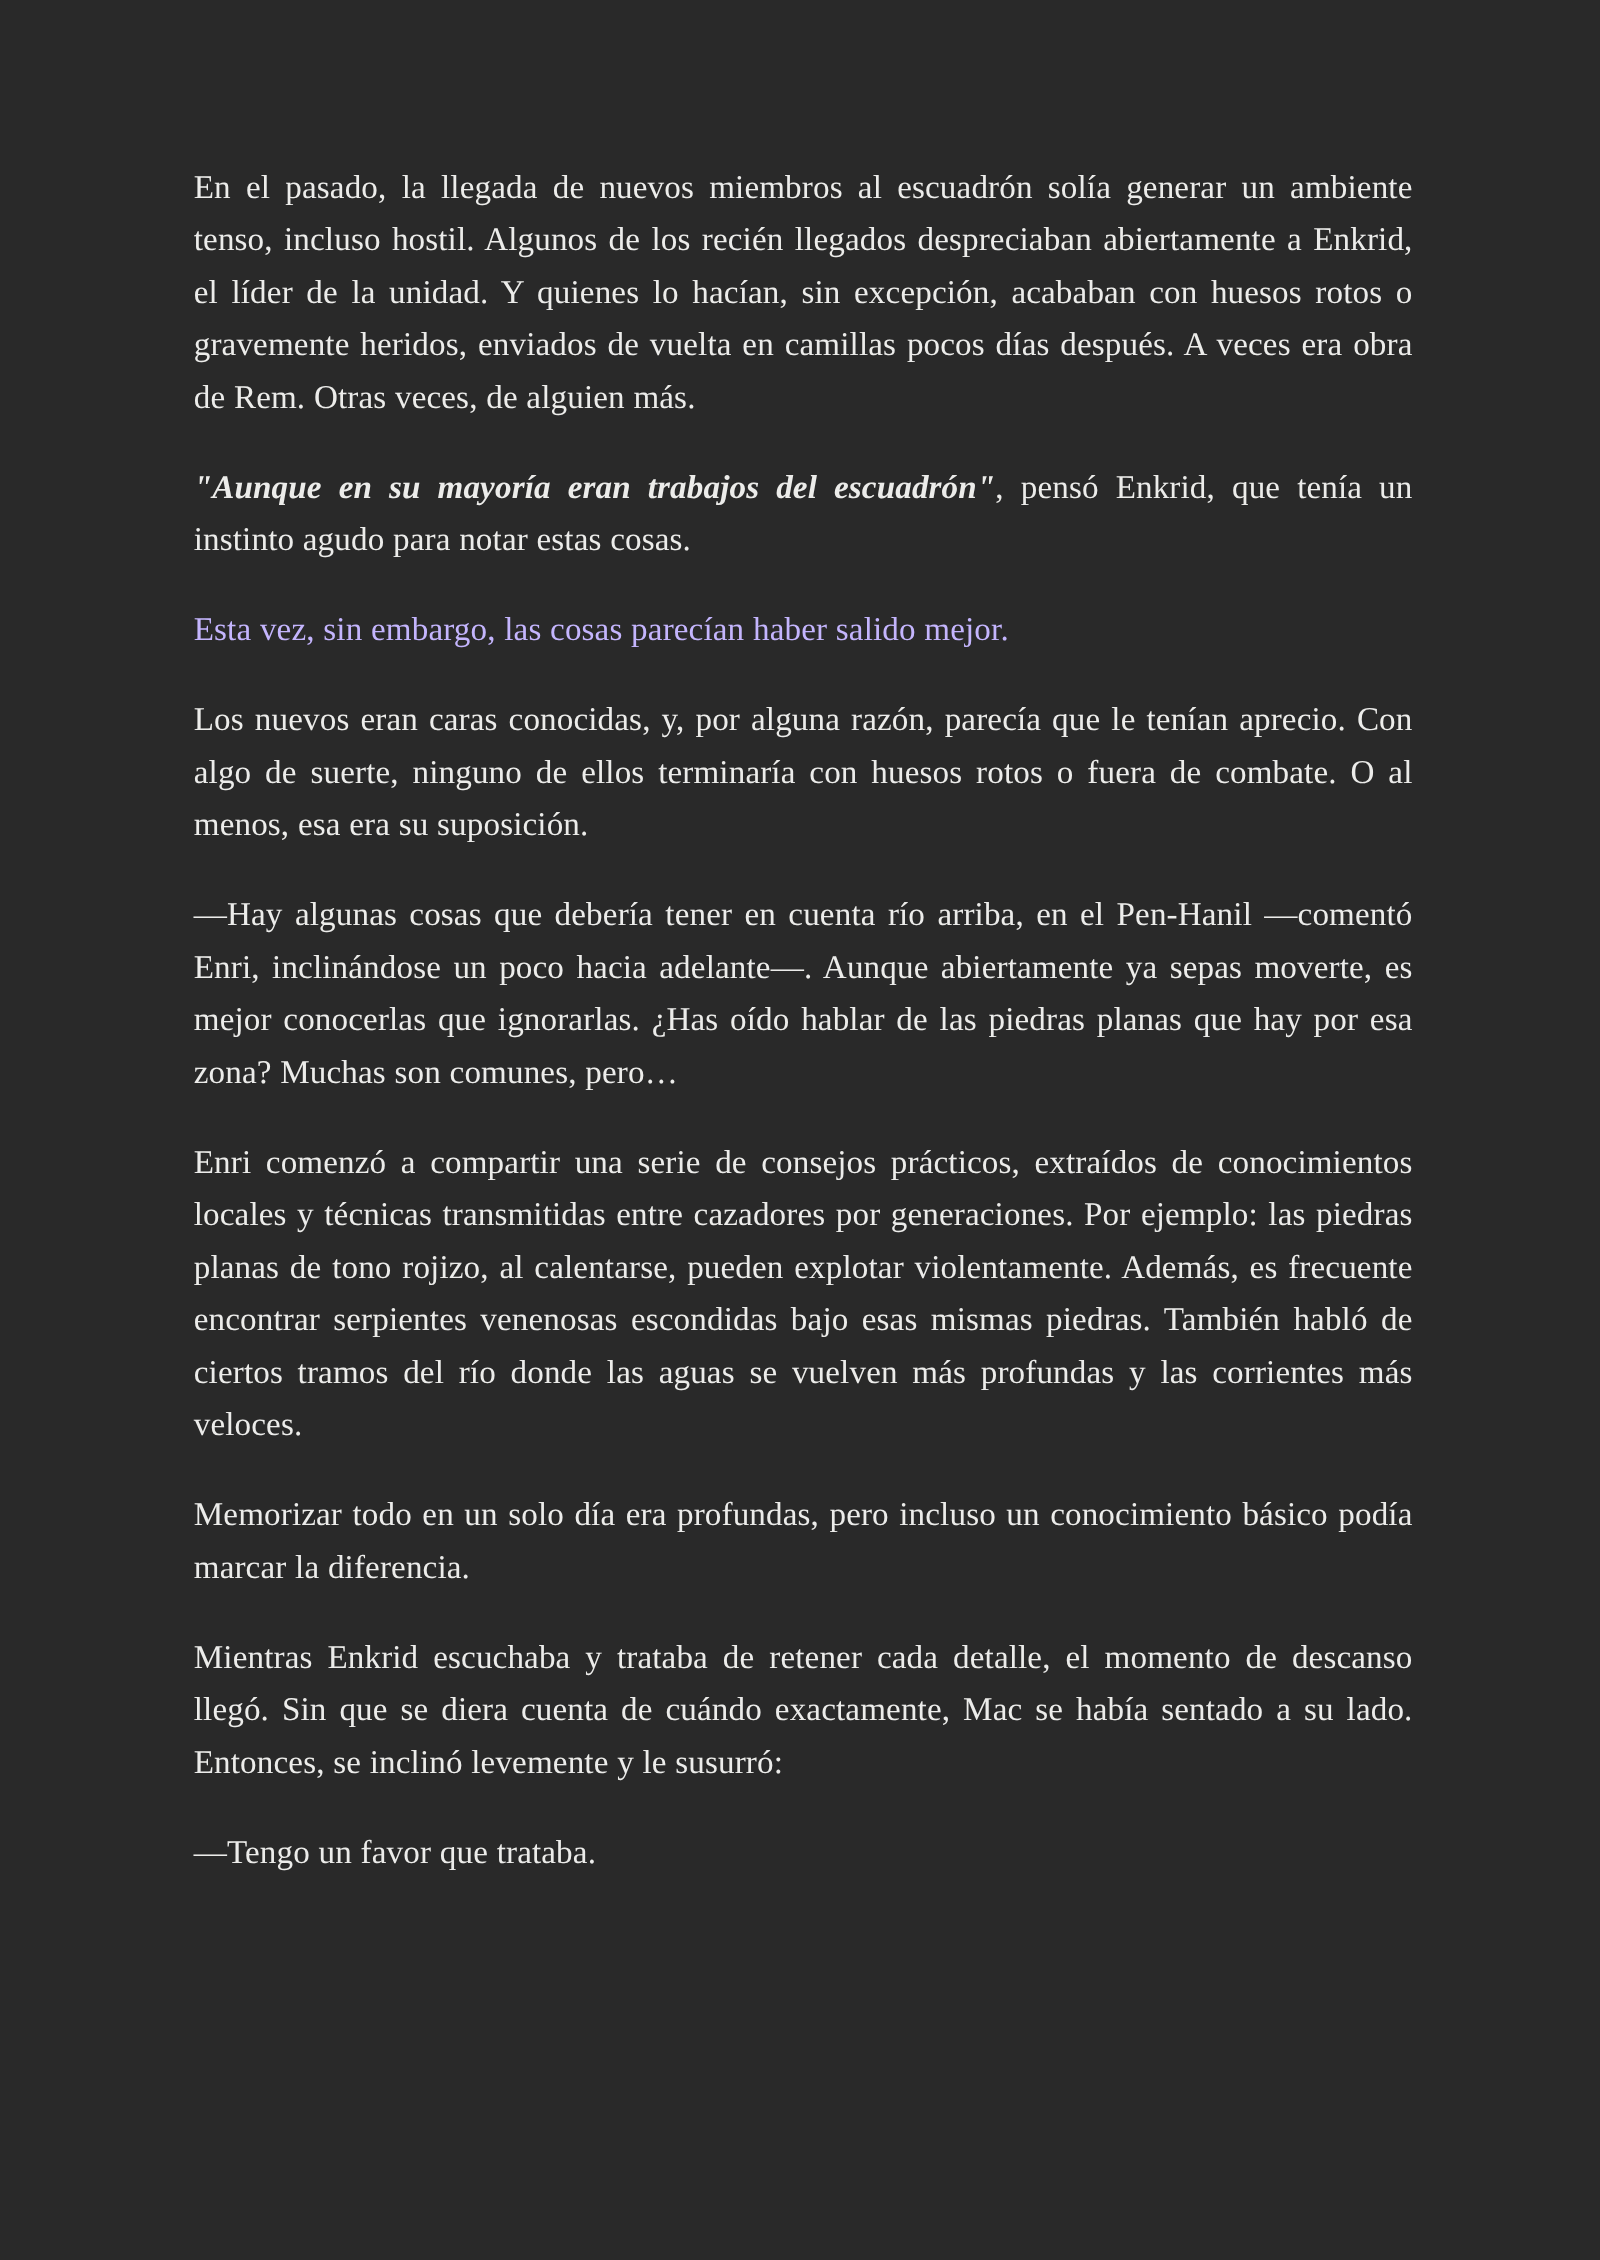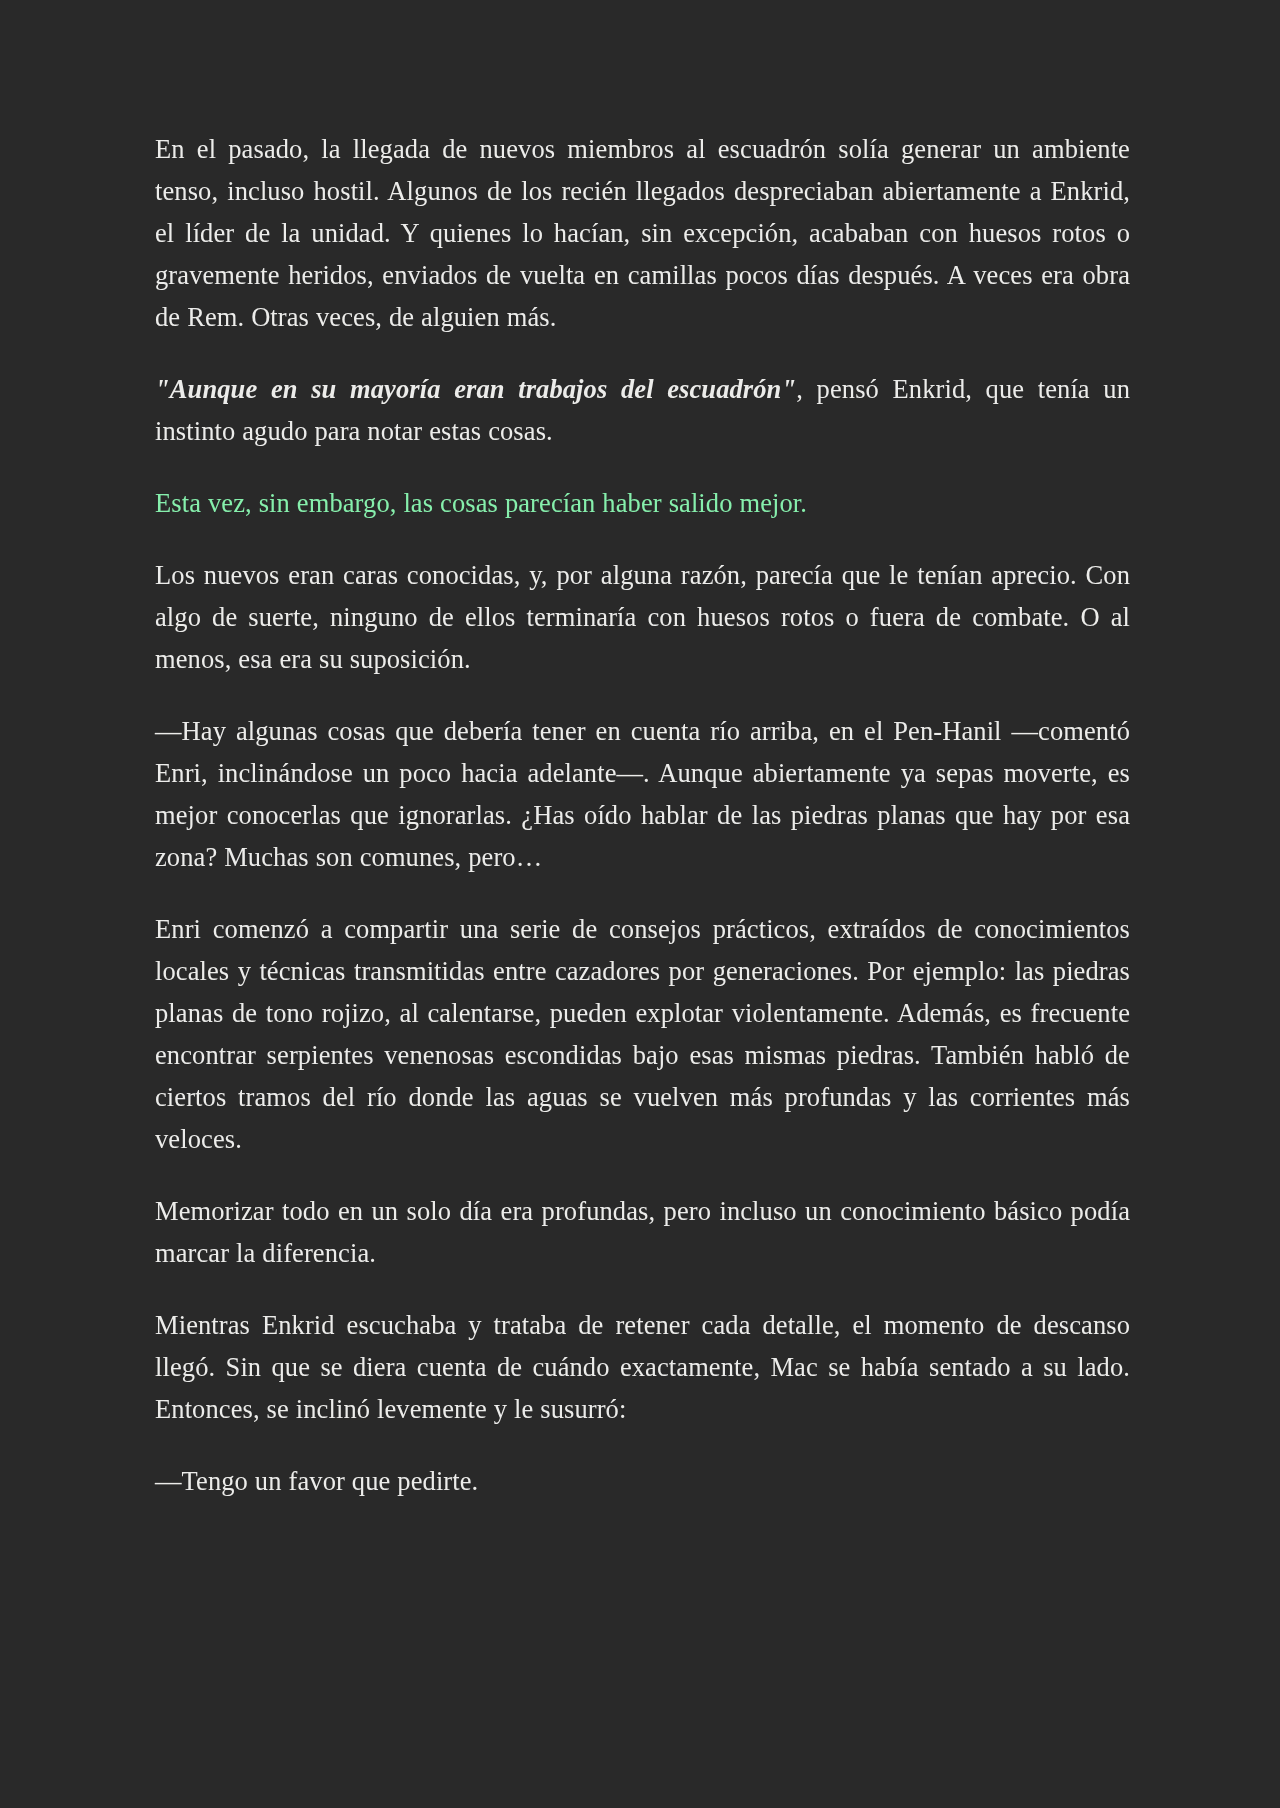--- a/index.html
+++ b/index.html
@@ -50,28 +50,28 @@
 </head>
 <body style="background: rgb(41, 41, 41);">
 
 <div class="page" style="background: rgb(41, 41, 41);">
   <div class="content">
 
     <p class="para" style="color: rgb(236, 236, 234);">En el pasado, la llegada de nuevos miembros al escuadrón solía generar un ambiente tenso, incluso hostil. Algunos de los recién llegados despreciaban abiertamente a Enkrid, el líder de la unidad. Y quienes lo hacían, sin excepción, acababan con huesos rotos o gravemente heridos, enviados de vuelta en camillas pocos días después. A veces era obra de Rem. Otras veces, de alguien más.</p>
 
     <p class="para" style="color: rgb(236, 236, 234);"><span class="quote-em">"Aunque en su mayoría eran trabajos del escuadrón"</span><span>, pensó Enkrid, que tenía un instinto agudo para notar estas cosas.</span></p>
 
-    <p class="para" style="color: #86efac;">Esta vez, sin embargo, las cosas parecían haber salido mejor.</p>
+    <p class="para" style="color: #c4b5fd;">Esta vez, sin embargo, las cosas parecían haber salido mejor.</p>
 
     <p class="para" style="color: rgb(236, 236, 234);">Los nuevos eran caras conocidas, y, por alguna razón, parecía que le tenían aprecio. Con algo de suerte, ninguno de ellos terminaría con huesos rotos o fuera de combate. O al menos, esa era su suposición.</p>
 
     <p class="para" style="color: rgb(236, 236, 234);">—Hay algunas cosas que debería tener en cuenta río arriba, en el Pen-Hanil —comentó Enri, inclinándose un poco hacia adelante—. Aunque abiertamente ya sepas moverte, es mejor conocerlas que ignorarlas. ¿Has oído hablar de las piedras planas que hay por esa zona? Muchas son comunes, pero…</p>
 
     <p class="para" style="color: rgb(236, 236, 234);">Enri comenzó a compartir una serie de consejos prácticos, extraídos de conocimientos locales y técnicas transmitidas entre cazadores por generaciones. Por ejemplo: las piedras planas de tono rojizo, al calentarse, pueden explotar violentamente. Además, es frecuente encontrar serpientes venenosas escondidas bajo esas mismas piedras. También habló de ciertos tramos del río donde las aguas se vuelven más profundas y las corrientes más veloces.</p>
 
     <p class="para" style="color: rgb(236, 236, 234);">Memorizar todo en un solo día era profundas, pero incluso un conocimiento básico podía marcar la diferencia.</p>
 
     <p class="para" style="color: rgb(236, 236, 234);">Mientras Enkrid escuchaba y trataba de retener cada detalle, el momento de descanso llegó. Sin que se diera cuenta de cuándo exactamente, Mac se había sentado a su lado. Entonces, se inclinó levemente y le susurró:</p>
 
-    <p class="para no-justify" style="color: rgb(236, 236, 234);">—Tengo un favor que pedirte.</p>
+    <p class="para no-justify" style="color: rgb(236, 236, 234);">—Tengo un favor que trataba.</p>
 
   </div>
 </div>
 
 </body></html>

